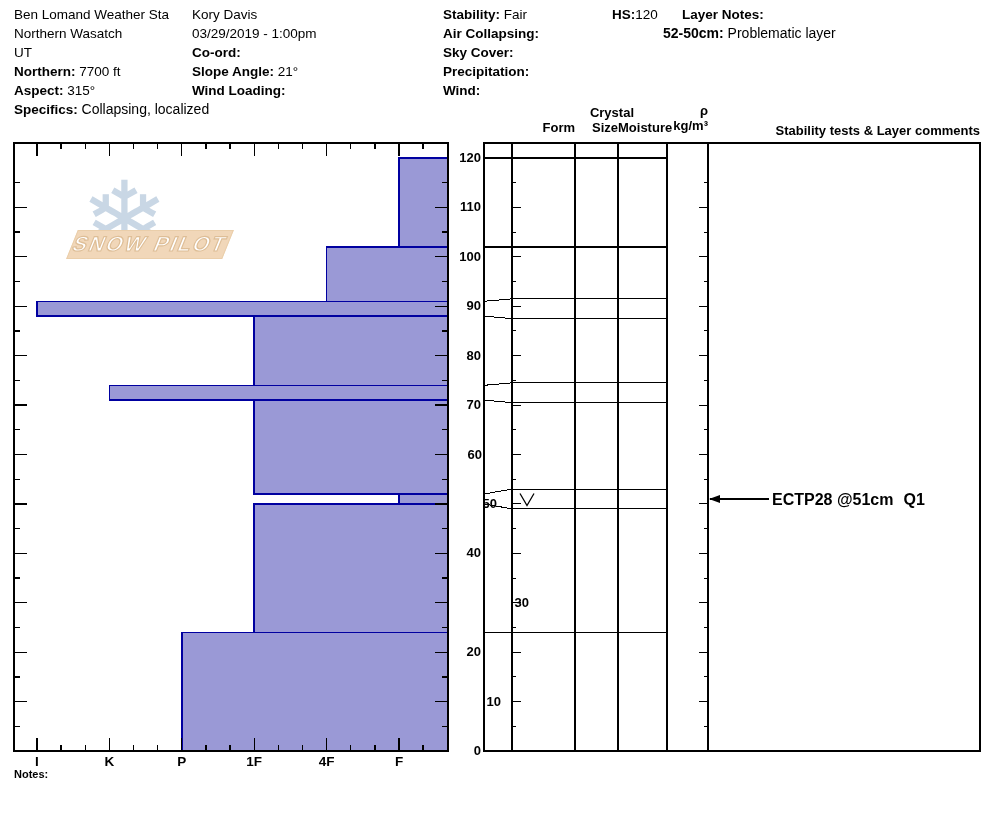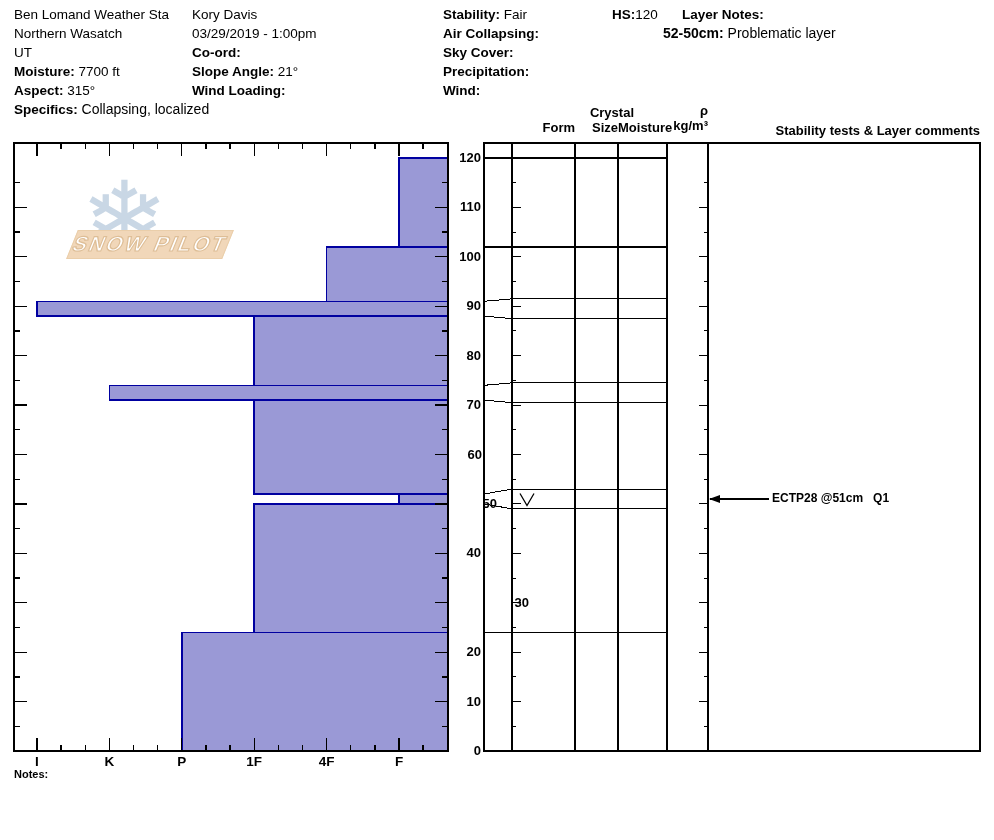--- a/index.html
+++ b/index.html
@@ -21,32 +21,32 @@
   #logo-flake{position:absolute;left:50px;top:2px;font-size:106px;line-height:100px;color:#c9d7e5;}
   #logo-banner{
     position:absolute;left:42px;top:62px;width:154px;height:27px;
     background:#f1d7b9;border:1px solid #eaceaa;transform:skewX(-22deg);
     text-align:center;
   }
   #logo-banner span{
     font-size:21px;font-weight:bold;letter-spacing:2px;line-height:26px;
     color:#ffffff;-webkit-text-stroke:1.2px #debe97;
   }
-  #ect-annotation{position:absolute;left:772px;top:491px;font-size:12px;font-weight:600;}
+  #ect-annotation{position:absolute;left:772px;top:491px;font-size:16px;font-weight:600;}
   #ect-annotation .q{margin-left:10px;}
   #notes-line{left:14px;top:768px;font-size:11px;}
 </style>
 </head>
 <body>
 
 <div class="abs hdrcol" style="left:14px">
   <div class="hline">Ben Lomand Weather Sta</div>
   <div class="hline">Northern Wasatch</div>
   <div class="hline">UT</div>
-  <div class="hline"><span class="b">Moisture:</span> <span>7700 ft</span></div>
+  <div class="hline"><span class="b">Northern:</span> <span>7700 ft</span></div>
   <div class="hline"><span class="b">Aspect:</span> <span>315°</span></div>
   <div class="hline" style="height:16px"><span class="b">Specifics:</span> <span class="small">Collapsing, localized</span></div>
 </div>
 
 <div class="abs hdrcol" style="left:192px">
   <div class="hline">Kory Davis</div>
   <div class="hline">03/29/2019 - 1:00pm</div>
   <div class="hline b">Co-ord:</div>
   <div class="hline"><span class="b">Slope Angle:</span> <span>21°</span></div>
   <div class="hline b">Wind Loading:</div>
@@ -228,21 +228,21 @@
     <line x1="512" y1="508.85833333333335" x2="667" y2="508.85833333333335" stroke="#000000" stroke-width="1.1" shape-rendering="crispEdges"></line>
     <line x1="484" y1="503.9166666666667" x2="512" y2="508.85833333333335" stroke="#000000" stroke-width="1" shape-rendering="crispEdges"></line>
     <line x1="484" y1="632.4" x2="667" y2="632.4" stroke="#000000" stroke-width="1.1" shape-rendering="crispEdges"></line>
     <polyline points="520,493.475 527,505.475 534,493.475" fill="none" stroke="#000000" stroke-width="1.3"></polyline>
     <line x1="710" y1="498.975" x2="769" y2="498.975" stroke="#000000" stroke-width="1.4" shape-rendering="crispEdges"></line>
     <polygon points="709,498.975 720,494.975 720,502.975" fill="#000000"></polygon>
   </svg>
 
 <div id="labels-layer">
     <div class="depth-label" style="left: 449px; top: 743px;">0</div>
-    <div class="depth-label" style="left: 449px; top: 693.583px;">10</div>
+    <div class="depth-label" style="left: 449px; top: 693.583px; padding-left: 20px;">10</div>
     <div class="depth-label" style="left: 449px; top: 644.167px;">20</div>
     <div class="depth-label" style="left: 449px; top: 594.75px; margin-left: 48px;">30</div>
     <div class="depth-label" style="left: 449px; top: 545.333px;">40</div>
     <div class="depth-label" style="left: 465px; top: 495.917px;">50</div>
     <div class="depth-label" style="left: 450px; top: 446.5px;">60</div>
     <div class="depth-label" style="left: 449px; top: 397.083px;">70</div>
     <div class="depth-label" style="left: 449px; top: 347.667px;">80</div>
     <div class="depth-label" style="left: 449px; top: 298.25px;">90</div>
     <div class="depth-label" style="left: 449px; top: 248.833px;">100</div>
     <div class="depth-label" style="left: 449px; top: 199.417px;">110</div>

